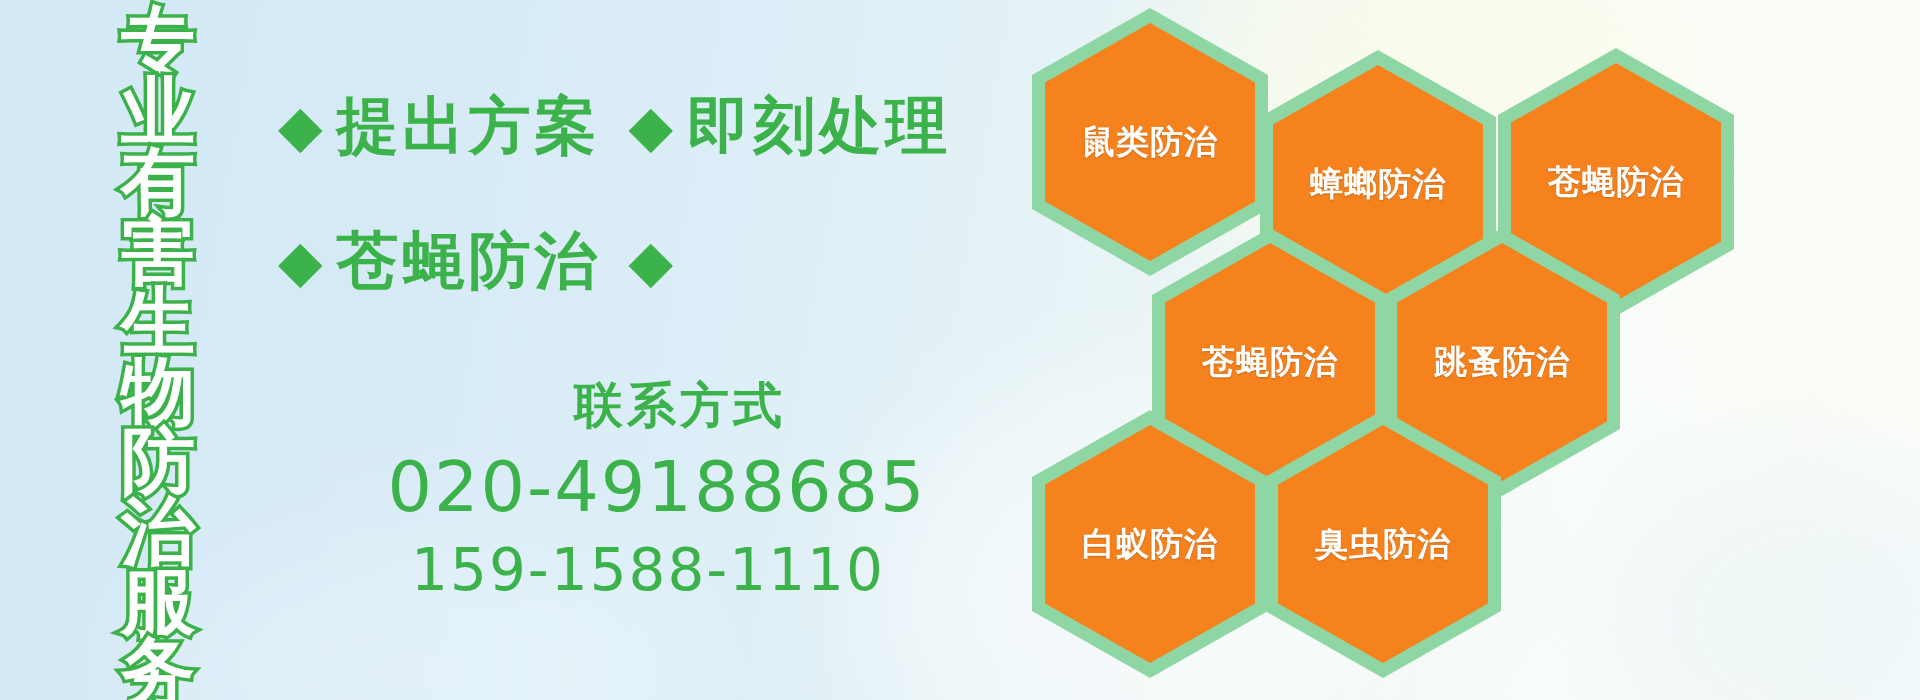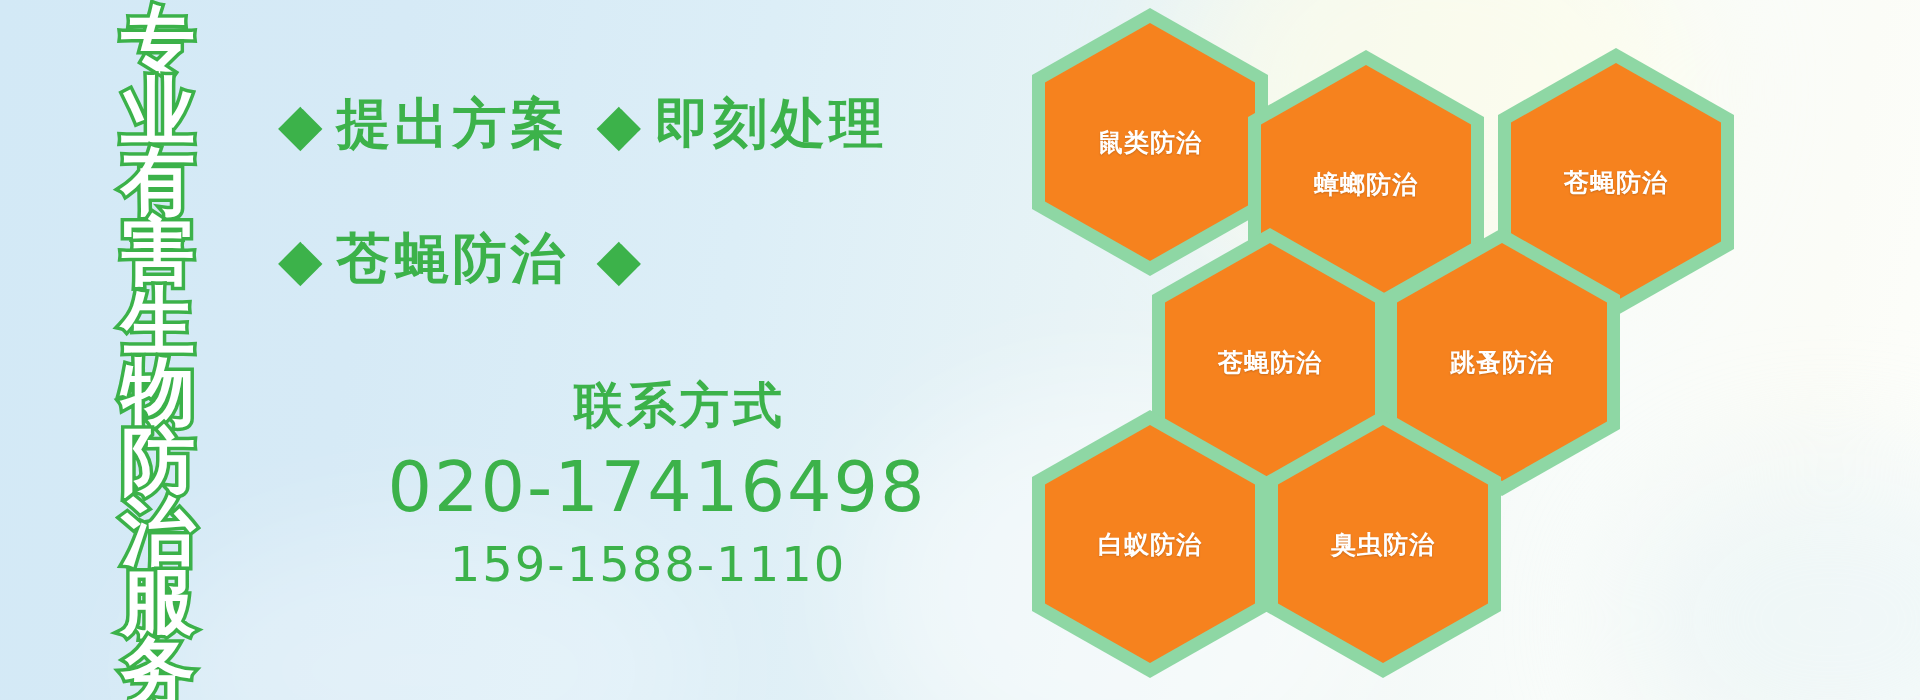--- a/index.html
+++ b/index.html
@@ -42,42 +42,42 @@
     display:flex;align-items:center;
     color:#3cb24a;
     font-family:"DejaVu Sans","Liberation Sans",sans-serif;
     font-weight:bold;
     white-space:nowrap;
   }
   .feature-row .dia{
     font-size:58px;line-height:1;margin-right:14px;color:#3cb24a;
   }
   .feature-row .ftxt{
-    font-size:54px;line-height:1;letter-spacing:4px;margin-right:28px;
+    font-size:62px;line-height:1;letter-spacing:4px;margin-right:28px;
   }
   #frow1{left:278px;top:95px;}
   #frow2{left:278px;top:230px;}
 
   
   #contact{
     position:absolute;left:300px;top:380px;width:660px;
     text-align:center;color:#3cb24a;
     font-family:"DejaVu Sans","Liberation Sans",sans-serif;
   }
   #contact .c-title{
     font-size:49px;font-weight:bold;letter-spacing:4px;line-height:1.05;
     margin-left:100px;
   }
   #contact .c-phone{
     font-size:70px;font-weight:normal;letter-spacing:2px;line-height:1.22;
     margin-top:14px;margin-left:54px;
     font-family:"DejaVu Sans","Liberation Sans",sans-serif;
   }
   #contact .c-phone2{
-    font-size:48px;font-weight:normal;letter-spacing:2px;line-height:1.22;
+    font-size:58px;font-weight:normal;letter-spacing:2px;line-height:1.22;
     margin-top:4px;margin-left:36px;
   }
 
   
   #comb{position:absolute;left:1040px;top:0;width:880px;height:700px;}
   .hexwrap{
     position:absolute;width:236px;height:268px;
   }
   .hex{
     position:absolute;inset:0;
@@ -87,21 +87,21 @@
   }
   .hex .inner{
     position:absolute;left:13px;top:15px;right:13px;bottom:15px;
     background:#f6821e;
     clip-path:polygon(50% 0%,100% 25%,100% 75%,50% 100%,0% 75%,0% 25%);
   }
   .hex .hlabel{
     position:relative;z-index:2;
     color:#ffffff;
     font-family:"DejaVu Sans","Liberation Sans",sans-serif;
-    font-weight:bold;font-size:25px;letter-spacing:1px;
+    font-weight:bold;font-size:33px;letter-spacing:1px;
     white-space:nowrap;
     text-shadow:0 1px 2px rgba(0,0,0,.18);
   }
 </style>
 </head>
 <body>
 
 <div id="banner">
 
   <div class="blob b1"></div>
@@ -130,33 +130,33 @@
   </div>
 
   <div class="feature-row" id="frow2">
     <span class="dia">◆</span>
     <span class="ftxt">苍蝇防治</span>
     <span class="dia">◆</span>
   </div>
 
   <div id="contact">
     <div class="c-title">联系方式</div>
-    <div class="c-phone">020-17416498</div>
+    <div class="c-phone">020-49188685</div>
     <div class="c-phone2">159-1588-1110</div>
   </div>
 
   <div id="comb">
 
     <div class="hexwrap" style="left:-8px;top:8px;">
       <div class="hex">
           <div class="inner"></div>
         <span class="hlabel">鼠类防治</span>
       </div>
     </div>
-    <div class="hexwrap" style="left:208px;top:50px;">
+    <div class="hexwrap" style="left:220px;top:50px;">
       <div class="hex">
           <div class="inner"></div>
         <span class="hlabel">蟑螂防治</span>
       </div>
     </div>
     <div class="hexwrap" style="left:458px;top:48px;">
       <div class="hex">
           <div class="inner"></div>
         <span class="hlabel">苍蝇防治</span>
       </div>

